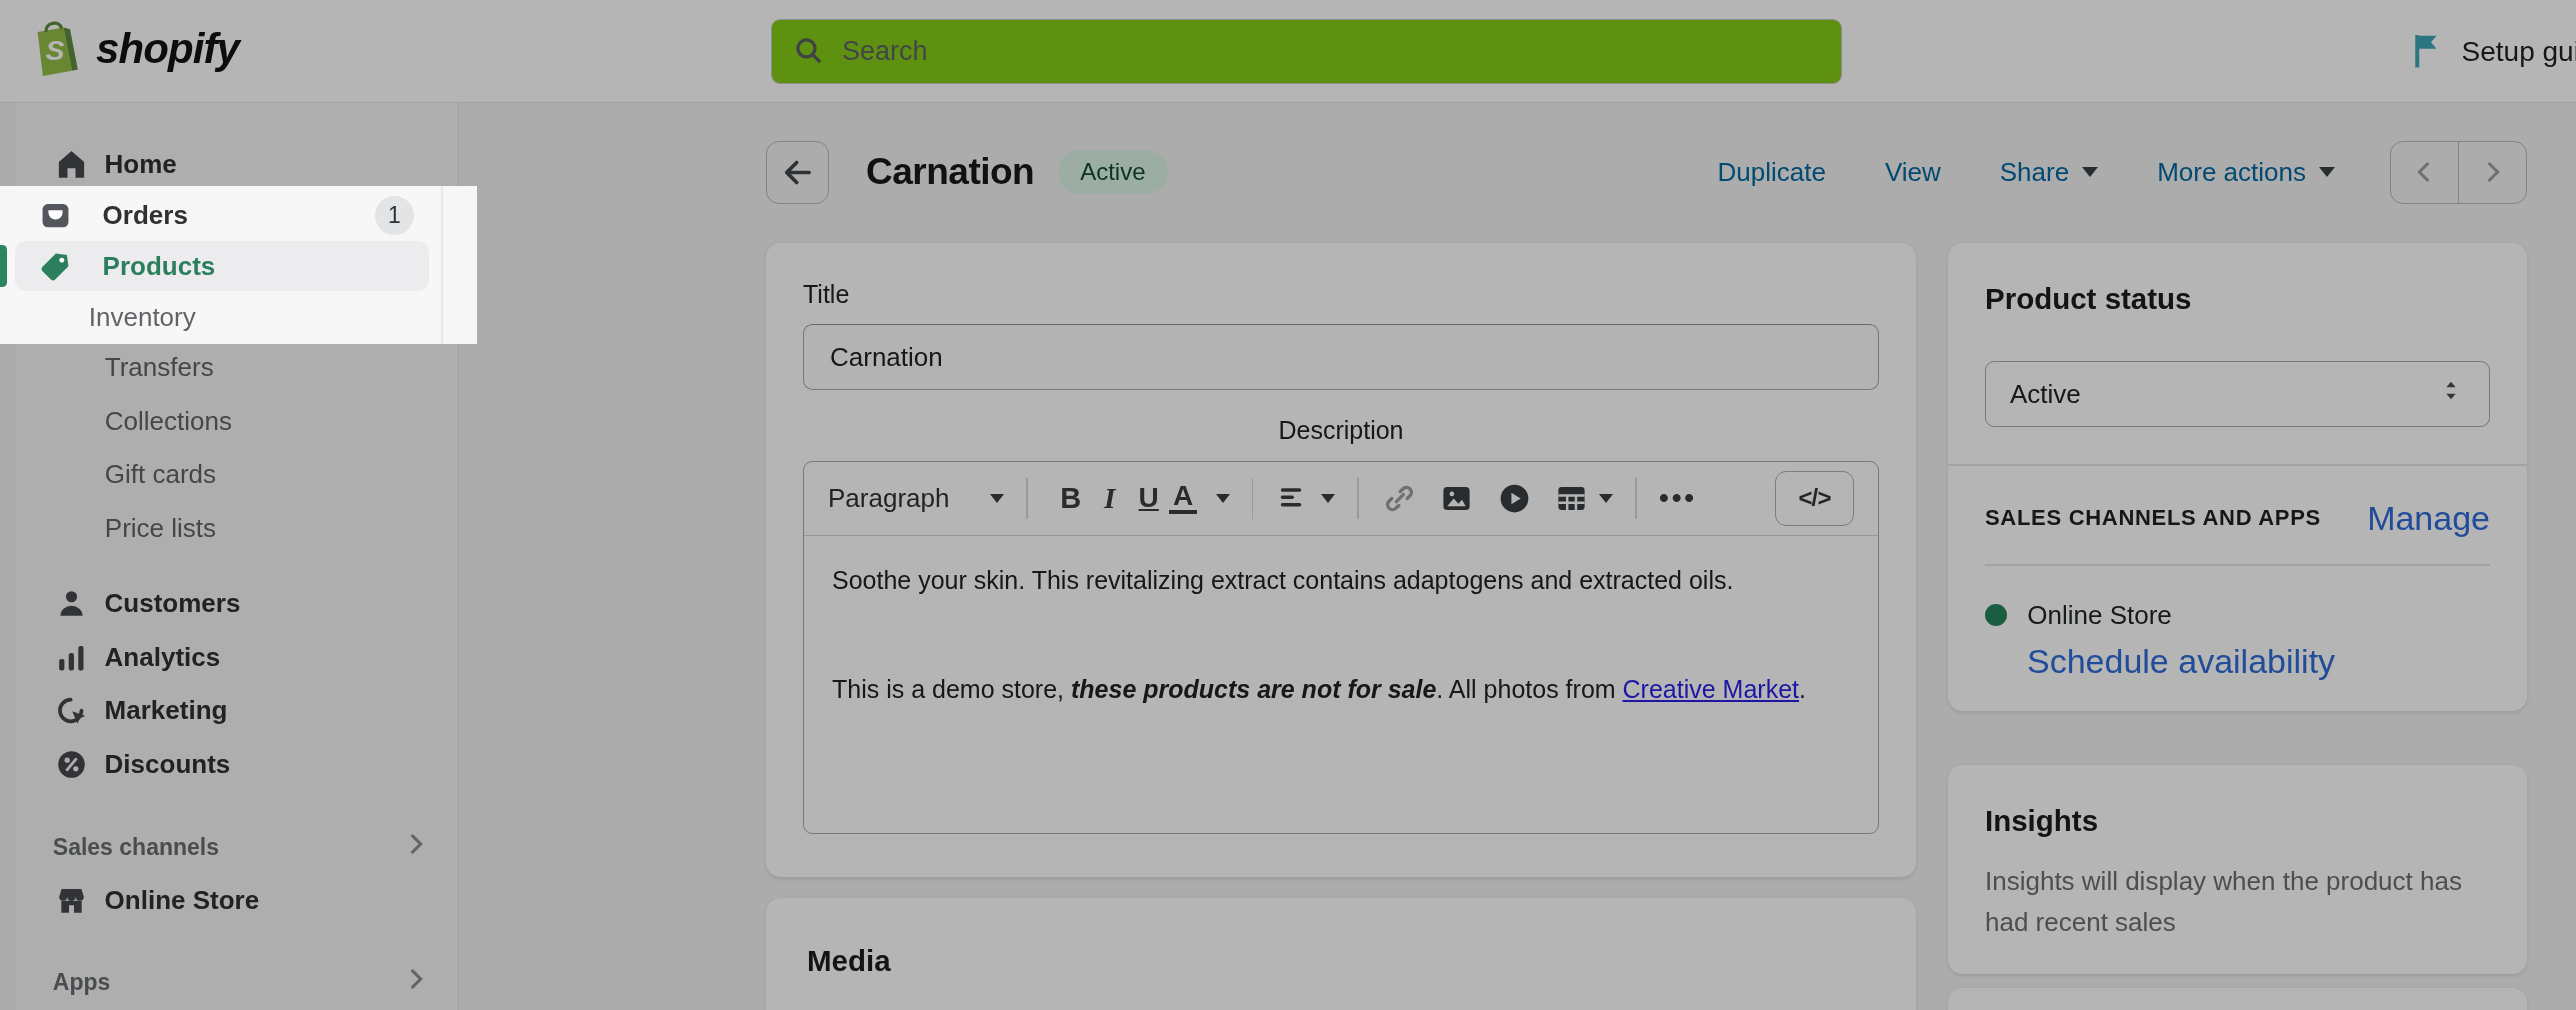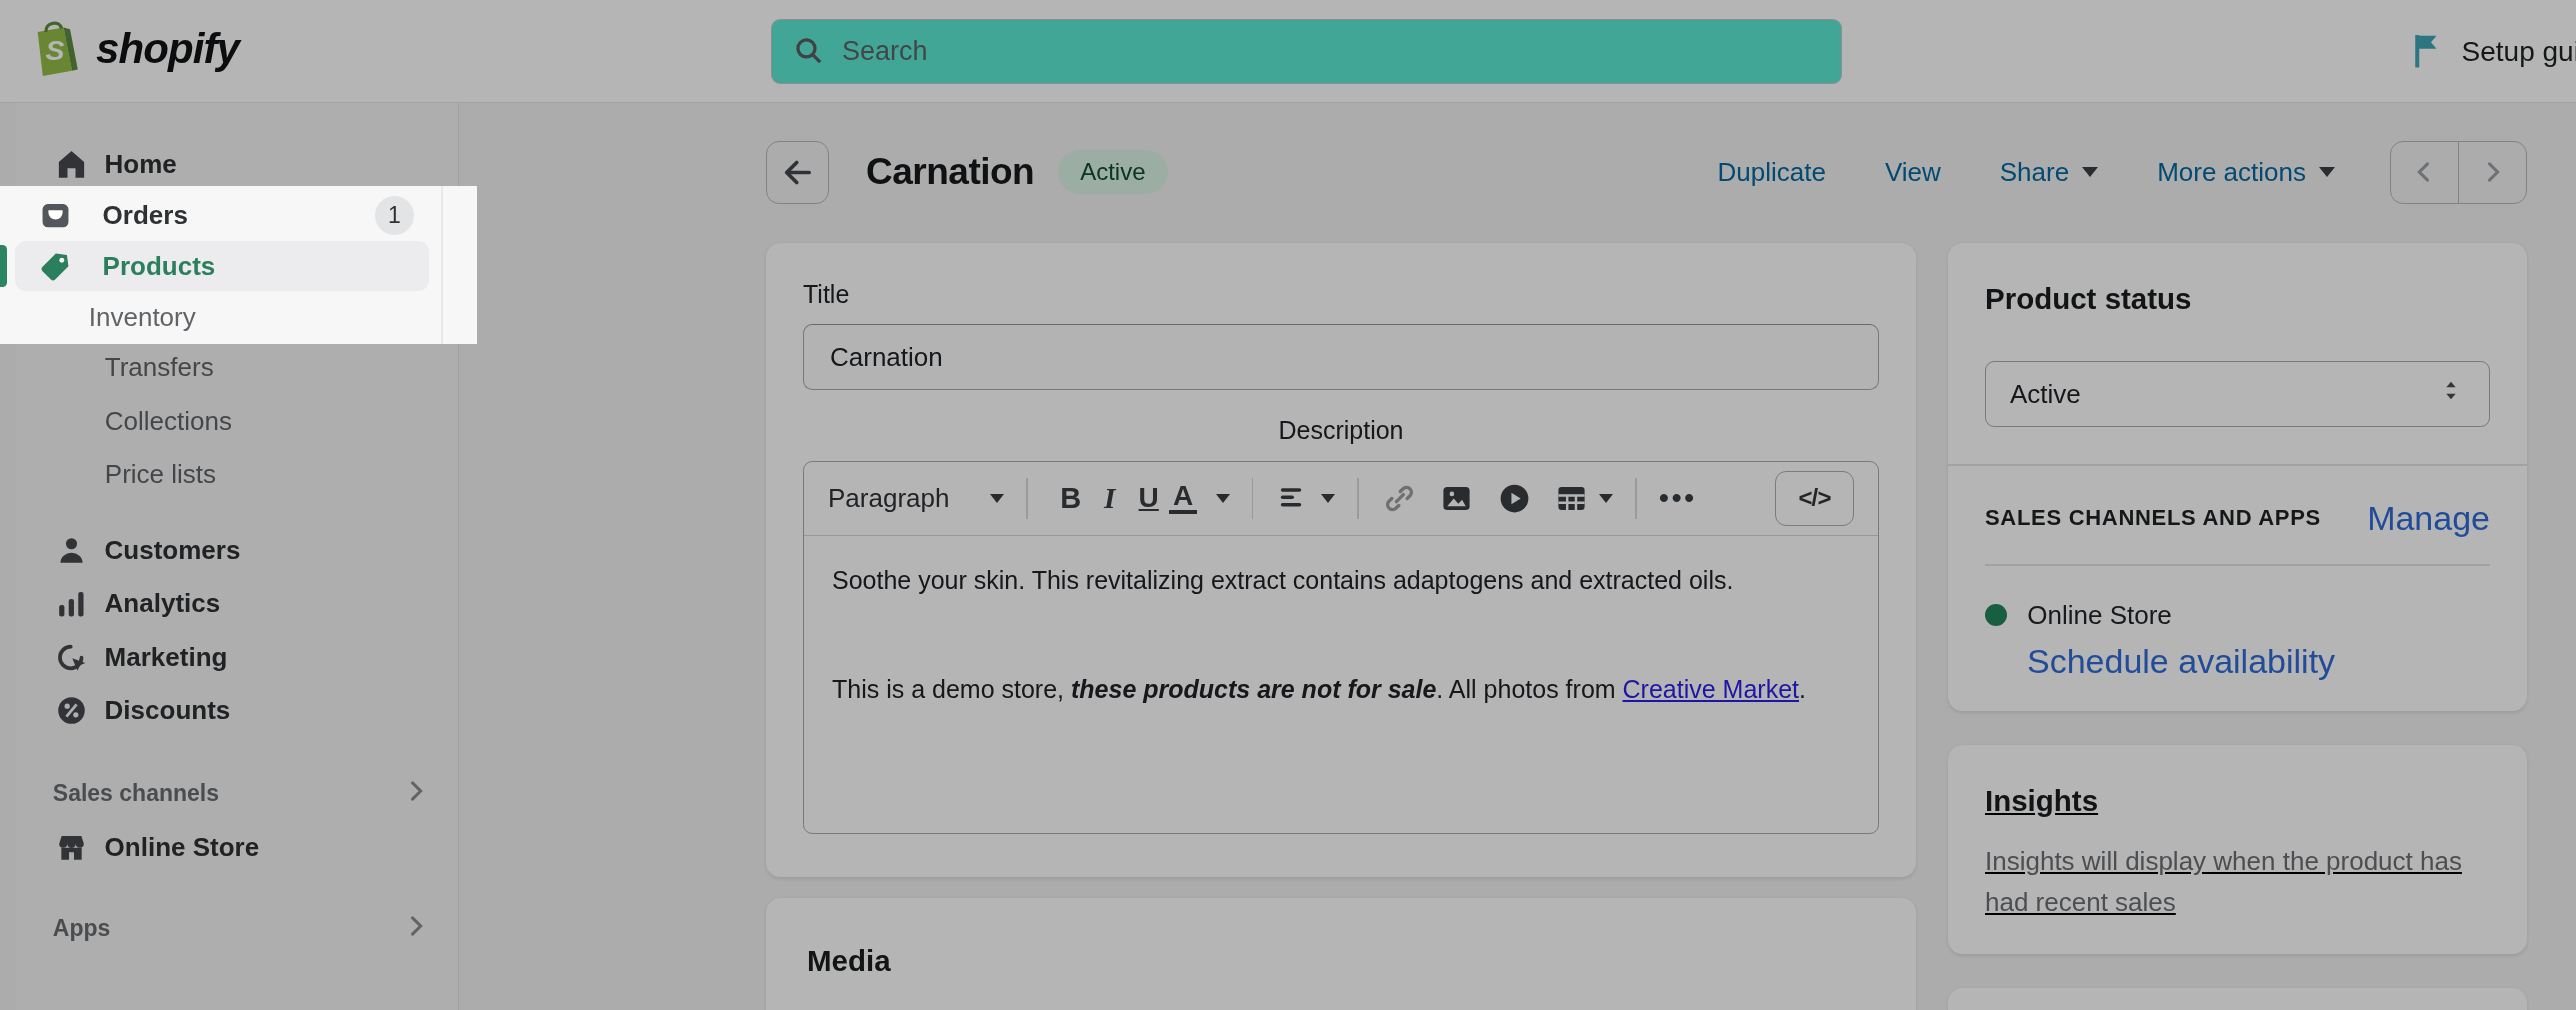--- a/index.html
+++ b/index.html
@@ -3,21 +3,21 @@
 <meta charset="utf-8">
 <style>
   html,body{margin:0;padding:0;}
   body{font-family:"Liberation Sans","DejaVu Sans",sans-serif;-webkit-font-smoothing:antialiased;}
   .screen{position:relative;width:2576px;height:1010px;background:#f2f2f3;overflow:hidden;}
 
   
   .topbar{position:absolute;left:0;top:0;width:2576px;height:103px;background:#ffffff;border-bottom:1.8px solid #e4e5e7;box-sizing:border-box;}
   .logo{position:absolute;left:26px;top:14.8px;display:flex;align-items:center;gap:13px;}
   .logo-word{font-size:42px;font-weight:800;font-style:italic;color:#121315;letter-spacing:-0.9px;}
-  .search{position:absolute;left:771px;top:19.4px;width:1071px;height:65px;background:#5eead4;border:1.8px solid #c6c9cd;border-radius:9.2px;box-sizing:border-box;display:flex;align-items:center;padding:0 20.3px;gap:16.6px;text-align:right;}
+  .search{position:absolute;left:771px;top:19.4px;width:1071px;height:65px;background:#84cc16;border:1.8px solid #c6c9cd;border-radius:9.2px;box-sizing:border-box;display:flex;align-items:center;padding:0 20.3px;gap:16.6px;text-align:right;}
   .search-ph{font-size:27px;color:#5f6368;}
   .setup{position:absolute;left:2408px;top:0;height:103px;display:flex;align-items:center;gap:16.6px;white-space:nowrap;}
   .setup-label{font-size:28px;font-weight:500;color:#1f2124;}
 
   
   .sidebar{position:absolute;left:16px;top:103px;width:443px;height:907px;background:#f6f6f7;border-right:1.8px solid #e2e3e5;box-sizing:border-box;padding-top:37px;}
   .srow{height:48px;margin:0 14.8px 5.5px 14.8px;border-radius:11px;display:flex;align-items:center;padding:0 14.8px 0 22px;box-sizing:border-box;font-size:26px;font-weight:600;color:#2f3133;}
   .srow .nav-ic{width:37px;height:37px;margin-right:14.8px;flex:0 0 37px;}
   .srow.sub{padding-left:74px;font-weight:500;color:#616467;}
   .spot-spacer{height:150px;}
@@ -83,21 +83,21 @@
   .divider-full{height:1.8px;background:#e3e4e6;margin:37px -37px 0 -37px;}
   .divider-inset{height:1.8px;background:#e3e4e6;margin:26px 0 0 0;}
   .sc-row{margin-top:33px;display:flex;align-items:center;justify-content:space-between;}
   .sc-head{font-size:22px;font-weight:700;letter-spacing:0.7px;color:#1e2124;}
   .link{font-size:34px;color:#2f6bd8;}
   .chan-row{margin-top:31px;display:flex;align-items:center;gap:20.3px;height:37px;}
   .chan-dot{width:22px;height:22px;border-radius:50%;background:#25855d;}
   .chan-name{font-size:26px;color:#232629;}
   .sched{margin-top:9.2px;padding-left:42px;height:37px;display:flex;align-items:center;}
 
-  .card-insights{left:1948px;top:745px;width:579px;height:209px;padding:37px;text-decoration:underline;}
+  .card-insights{left:1948px;top:765px;width:579px;height:209px;padding:37px;}
   .insights-body{margin-top:22px;font-size:26px;line-height:41px;color:#6b6f73;}
   .card-next{left:1948px;top:988px;width:579px;height:111px;}
 
   
   .dim{position:absolute;inset:0;background:rgba(0,0,0,0.29);z-index:50;pointer-events:none;}
 </style>
 </head>
 <body>
 
 <div class="screen">
@@ -146,20 +146,23 @@
       <span>Home</span>
     </div>
 
     <div class="spot-spacer"></div>
 
     <div class="srow sub">
       <span>Transfers</span>
     </div>
     <div class="srow sub">
       <span>Collections</span>
+    </div>
+    <div class="srow sub">
+      <span>Gift cards</span>
     </div>
     <div class="srow sub">
       <span>Price lists</span>
     </div>
 
     <div class="gap24"></div>
 
     <div class="srow">
       <span class="nav-ic">
         <svg width="37" height="37" viewBox="0 0 24 24" fill="#46494d">

